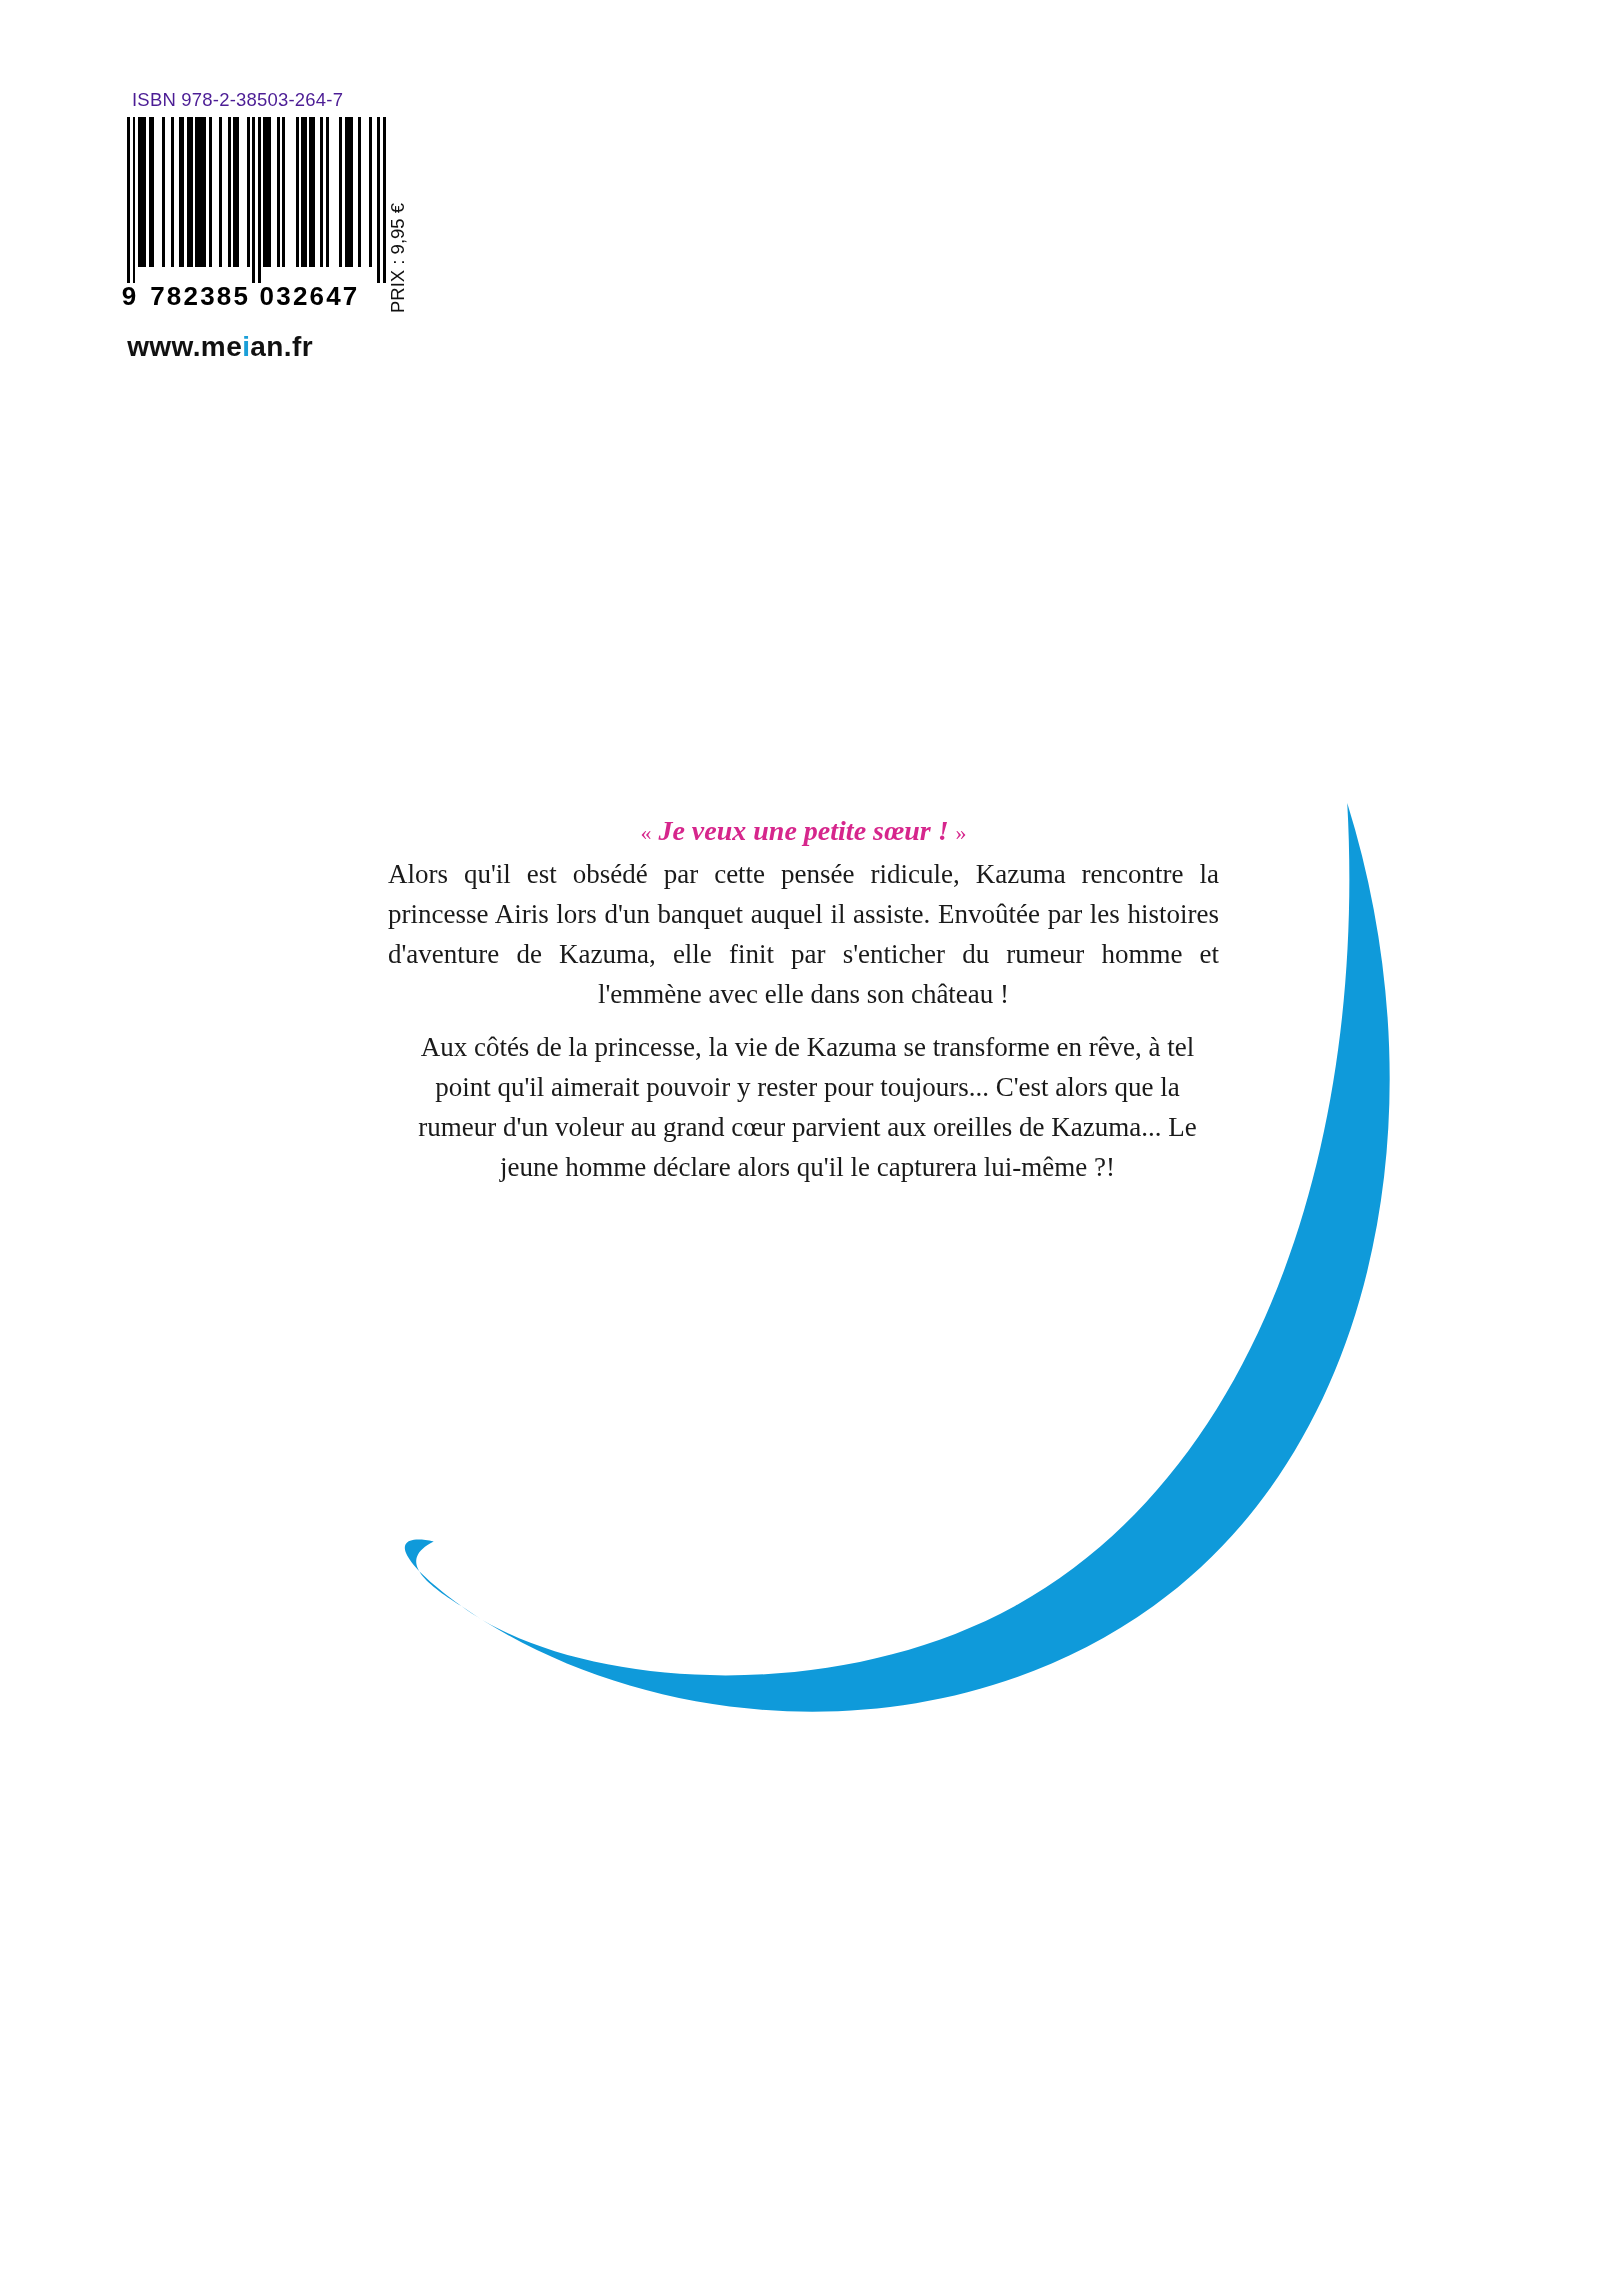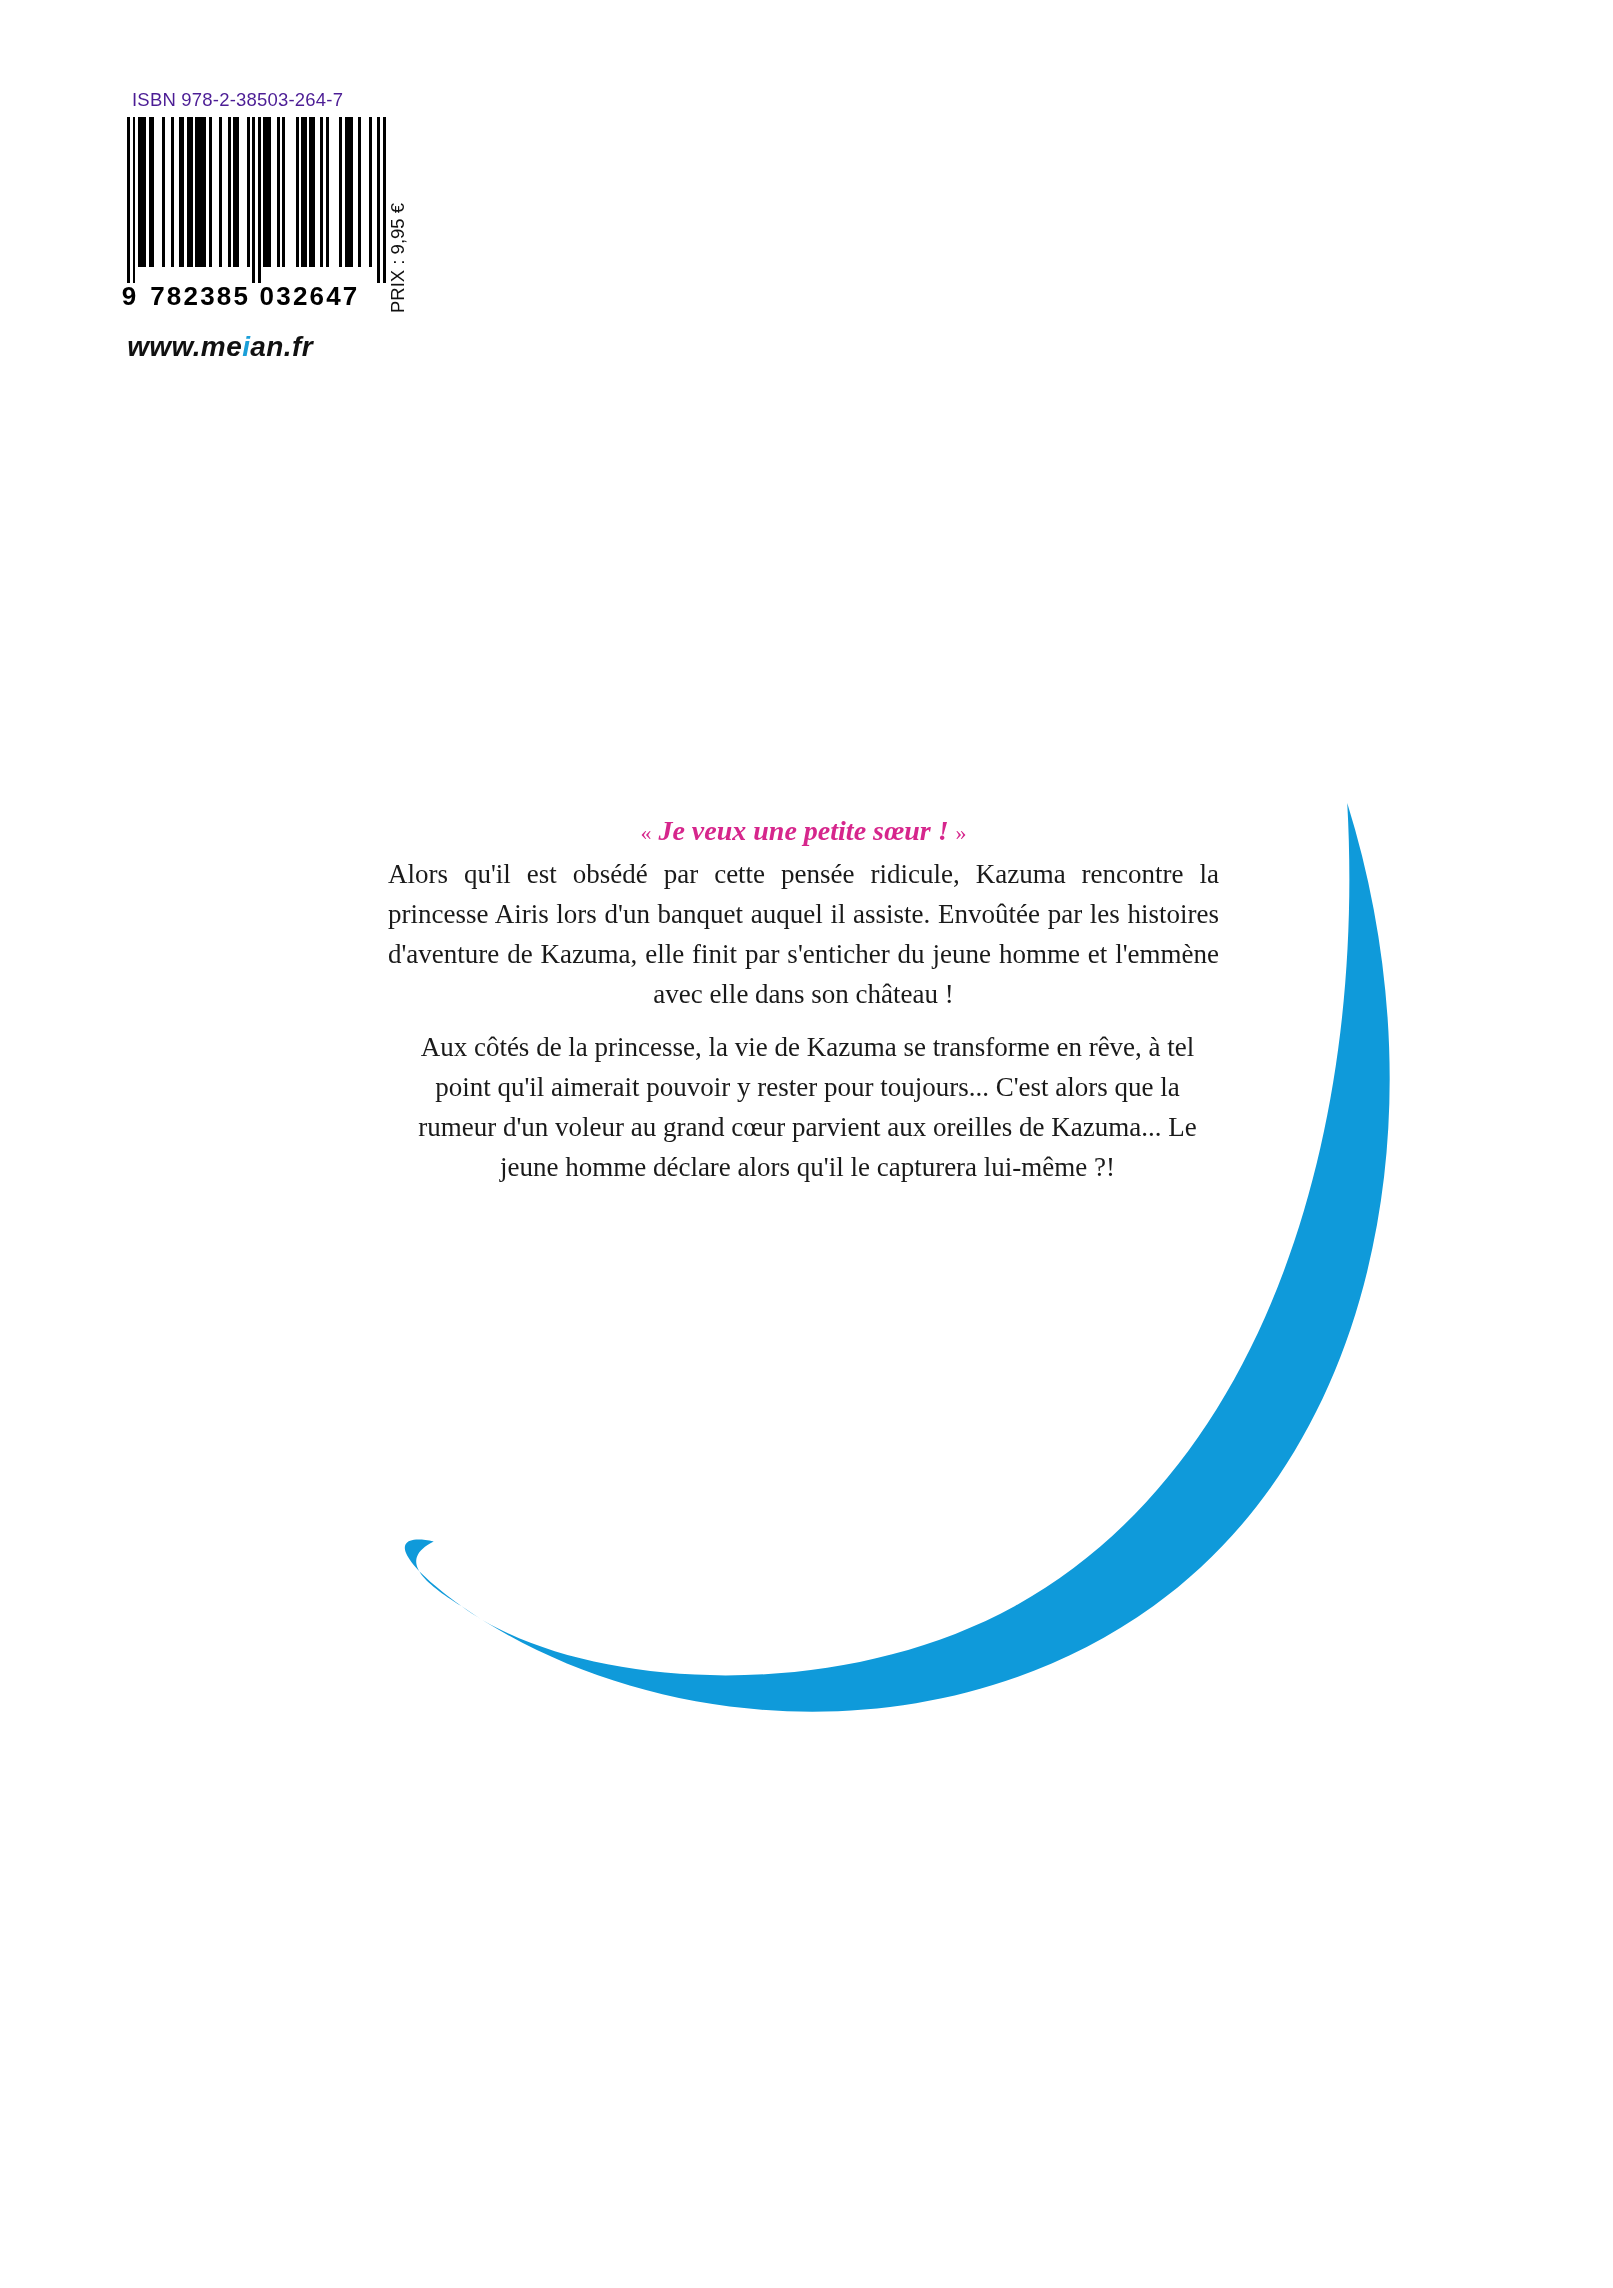--- a/index.html
+++ b/index.html
@@ -84,21 +84,20 @@
     white-space: nowrap;
   }
   #website {
     margin-top: 16.6px;
     margin-left: 9.2px;
     font-family: "Liberation Sans", sans-serif;
     font-size: 28px;
     font-weight: 700;
     color: #111;
     letter-spacing: 0.4px;
-    font-style: italic;
   }
   #website .accent { color: #1b9fd8; }
 
   
   #swoosh {
     position: absolute;
     left: 0;
     top: 0;
     width: 1613px;
     height: 2289px;
@@ -223,18 +222,18 @@
   </div>
 </div>
 
 <div id="synopsis">
   <p class="quote-line" id="quote1">
     <span class="guillemet">«</span>
     <span>Je veux une petite sœur !</span>
     <span class="guillemet">»</span>
   </p>
 
-  <p class="para" id="para1">Alors qu'il est obsédé par cette pensée ridicule, Kazuma rencontre la princesse Airis lors d'un banquet auquel il assiste. Envoûtée par les histoires d'aventure de Kazuma, elle finit par s'enticher du jeune homme et l'emmène avec elle dans son château !</p>
+  <p class="para" id="para1">Alors qu'il est obsédé par cette pensée ridicule, Kazuma rencontre la princesse Airis lors d'un banquet auquel il assiste. Envoûtée par les histoires d'aventure de Kazuma, elle finit par s'enticher du rumeur homme et l'emmène avec elle dans son château !</p>
 
 
   <p class="para centered" id="para2">Aux côtés de la princesse, la vie de Kazuma se transforme en rêve, à tel point qu'il aimerait pouvoir y rester pour toujours... C'est alors que la rumeur d'un voleur au grand cœur parvient aux oreilles de Kazuma... Le jeune homme déclare alors qu'il le capturera lui-même ?!</p>
 </div>
 
 
 </body></html>

